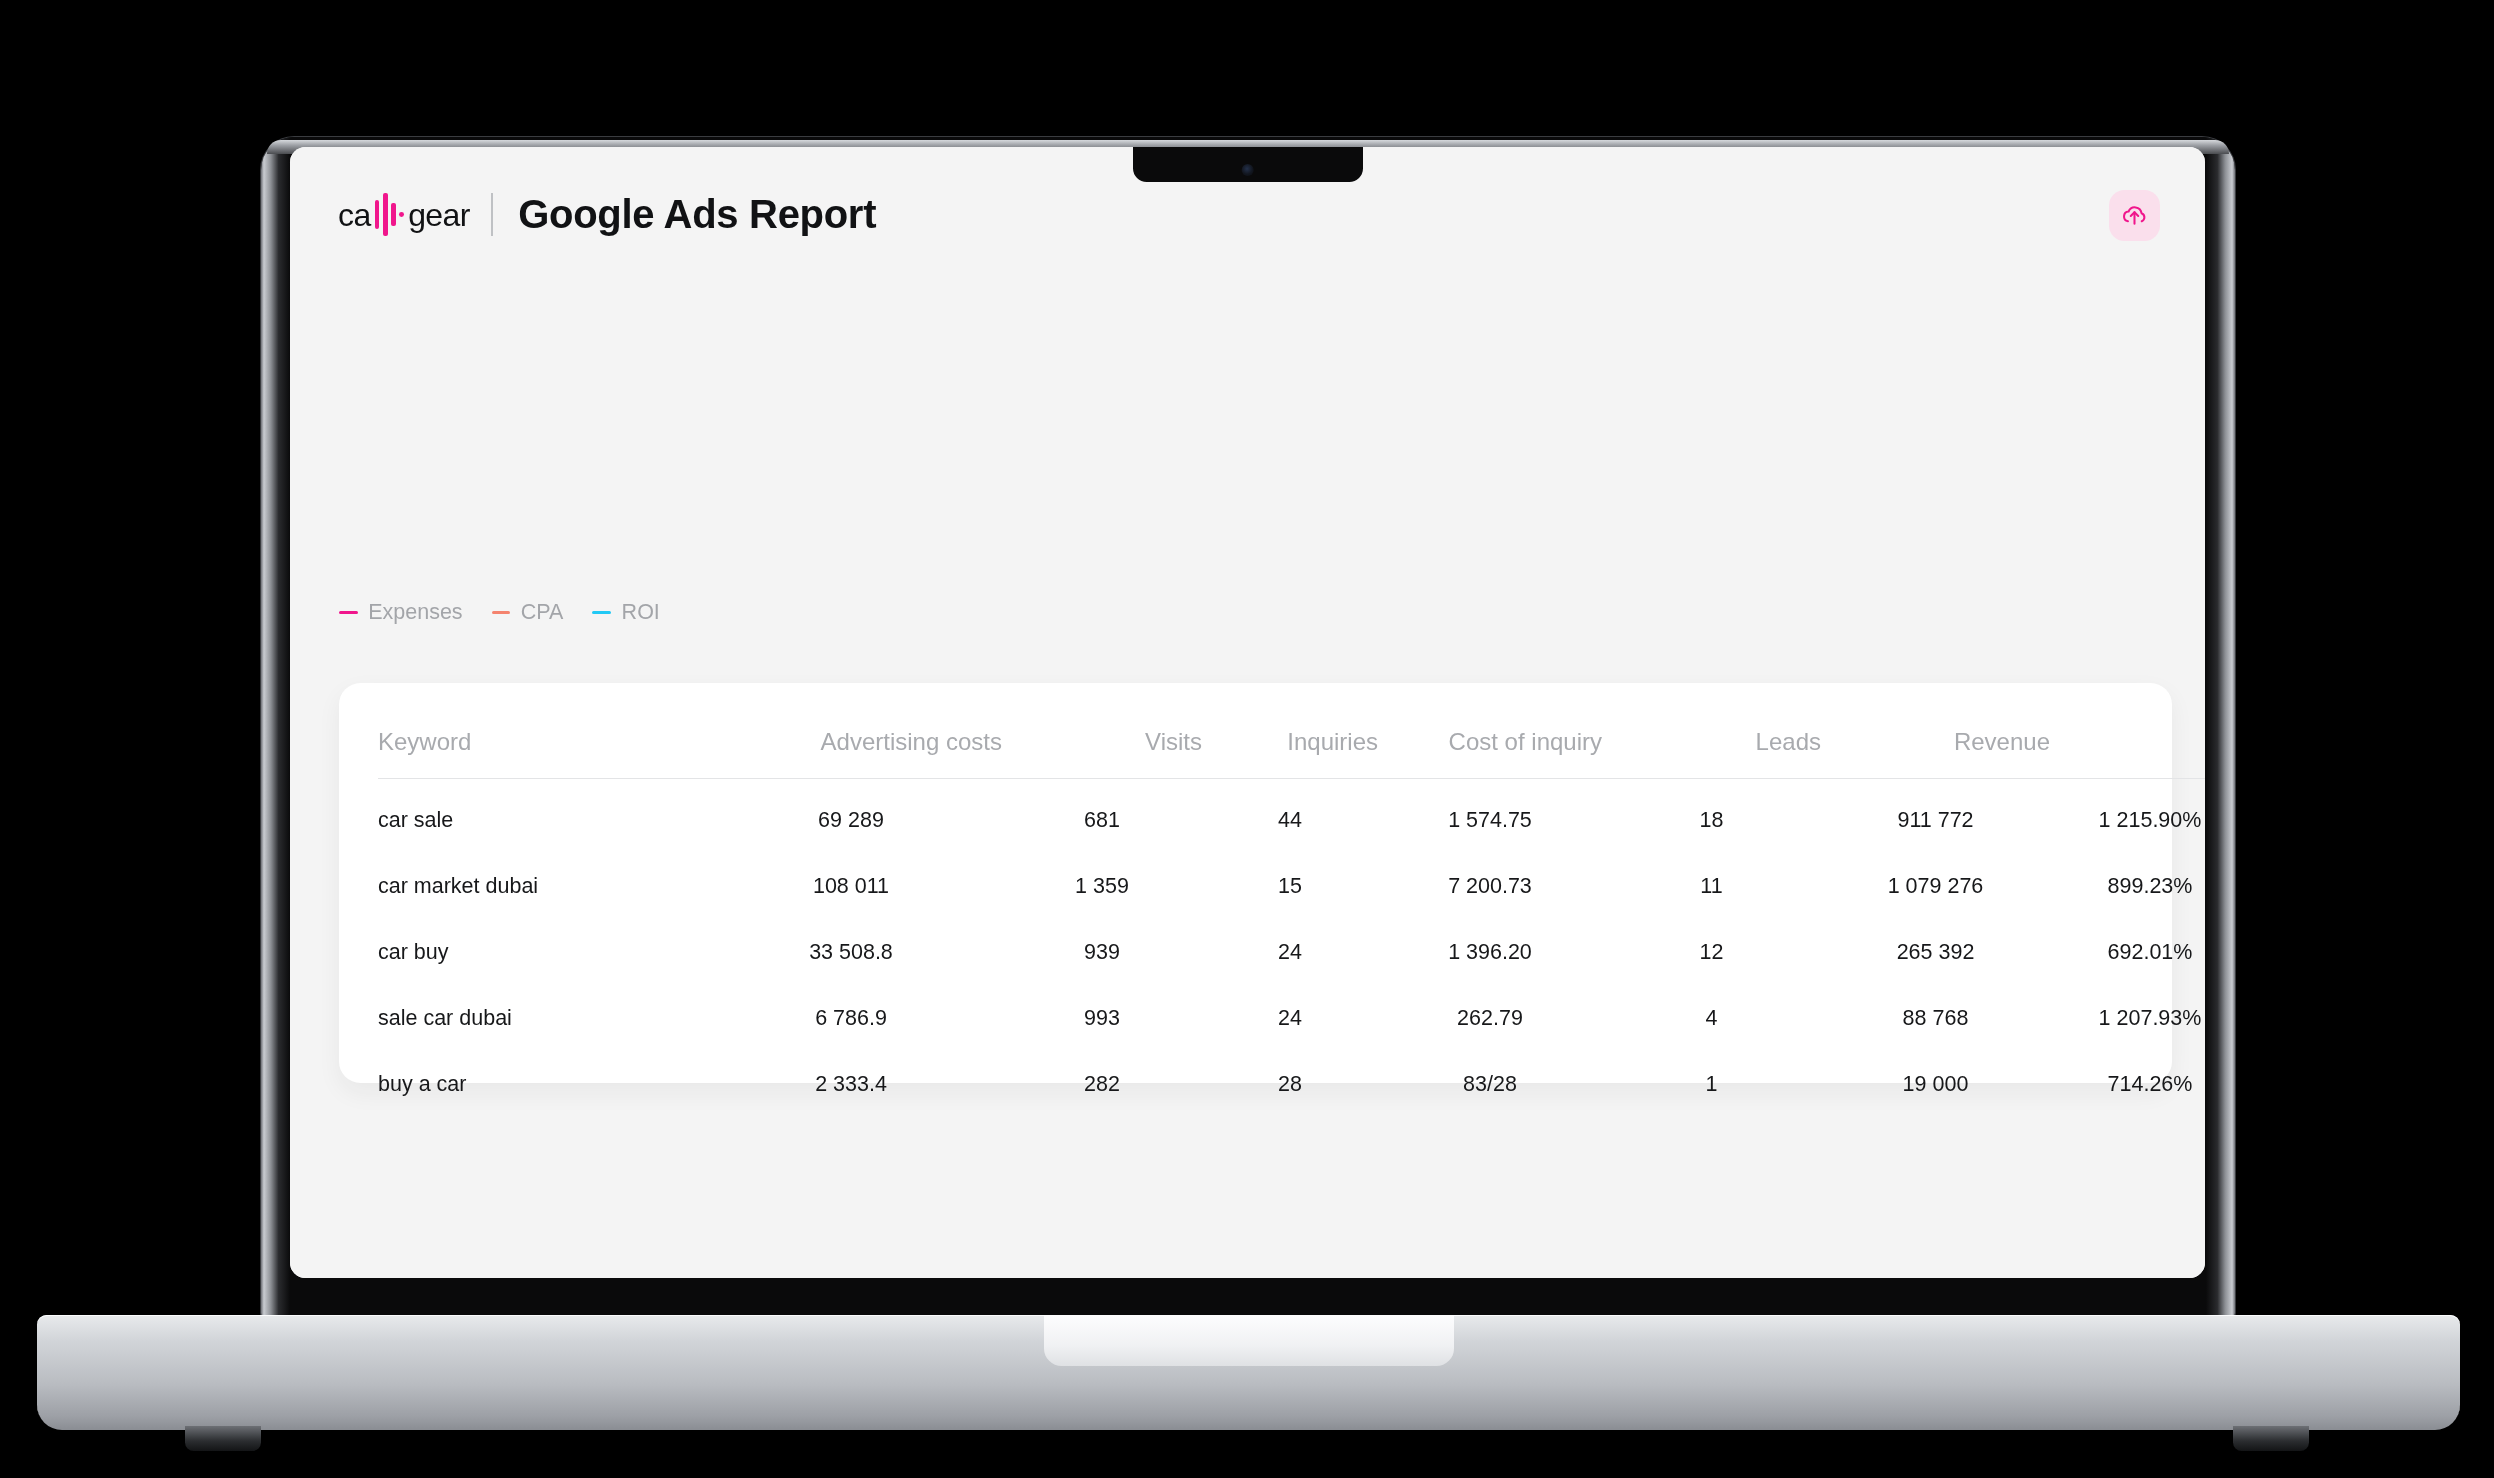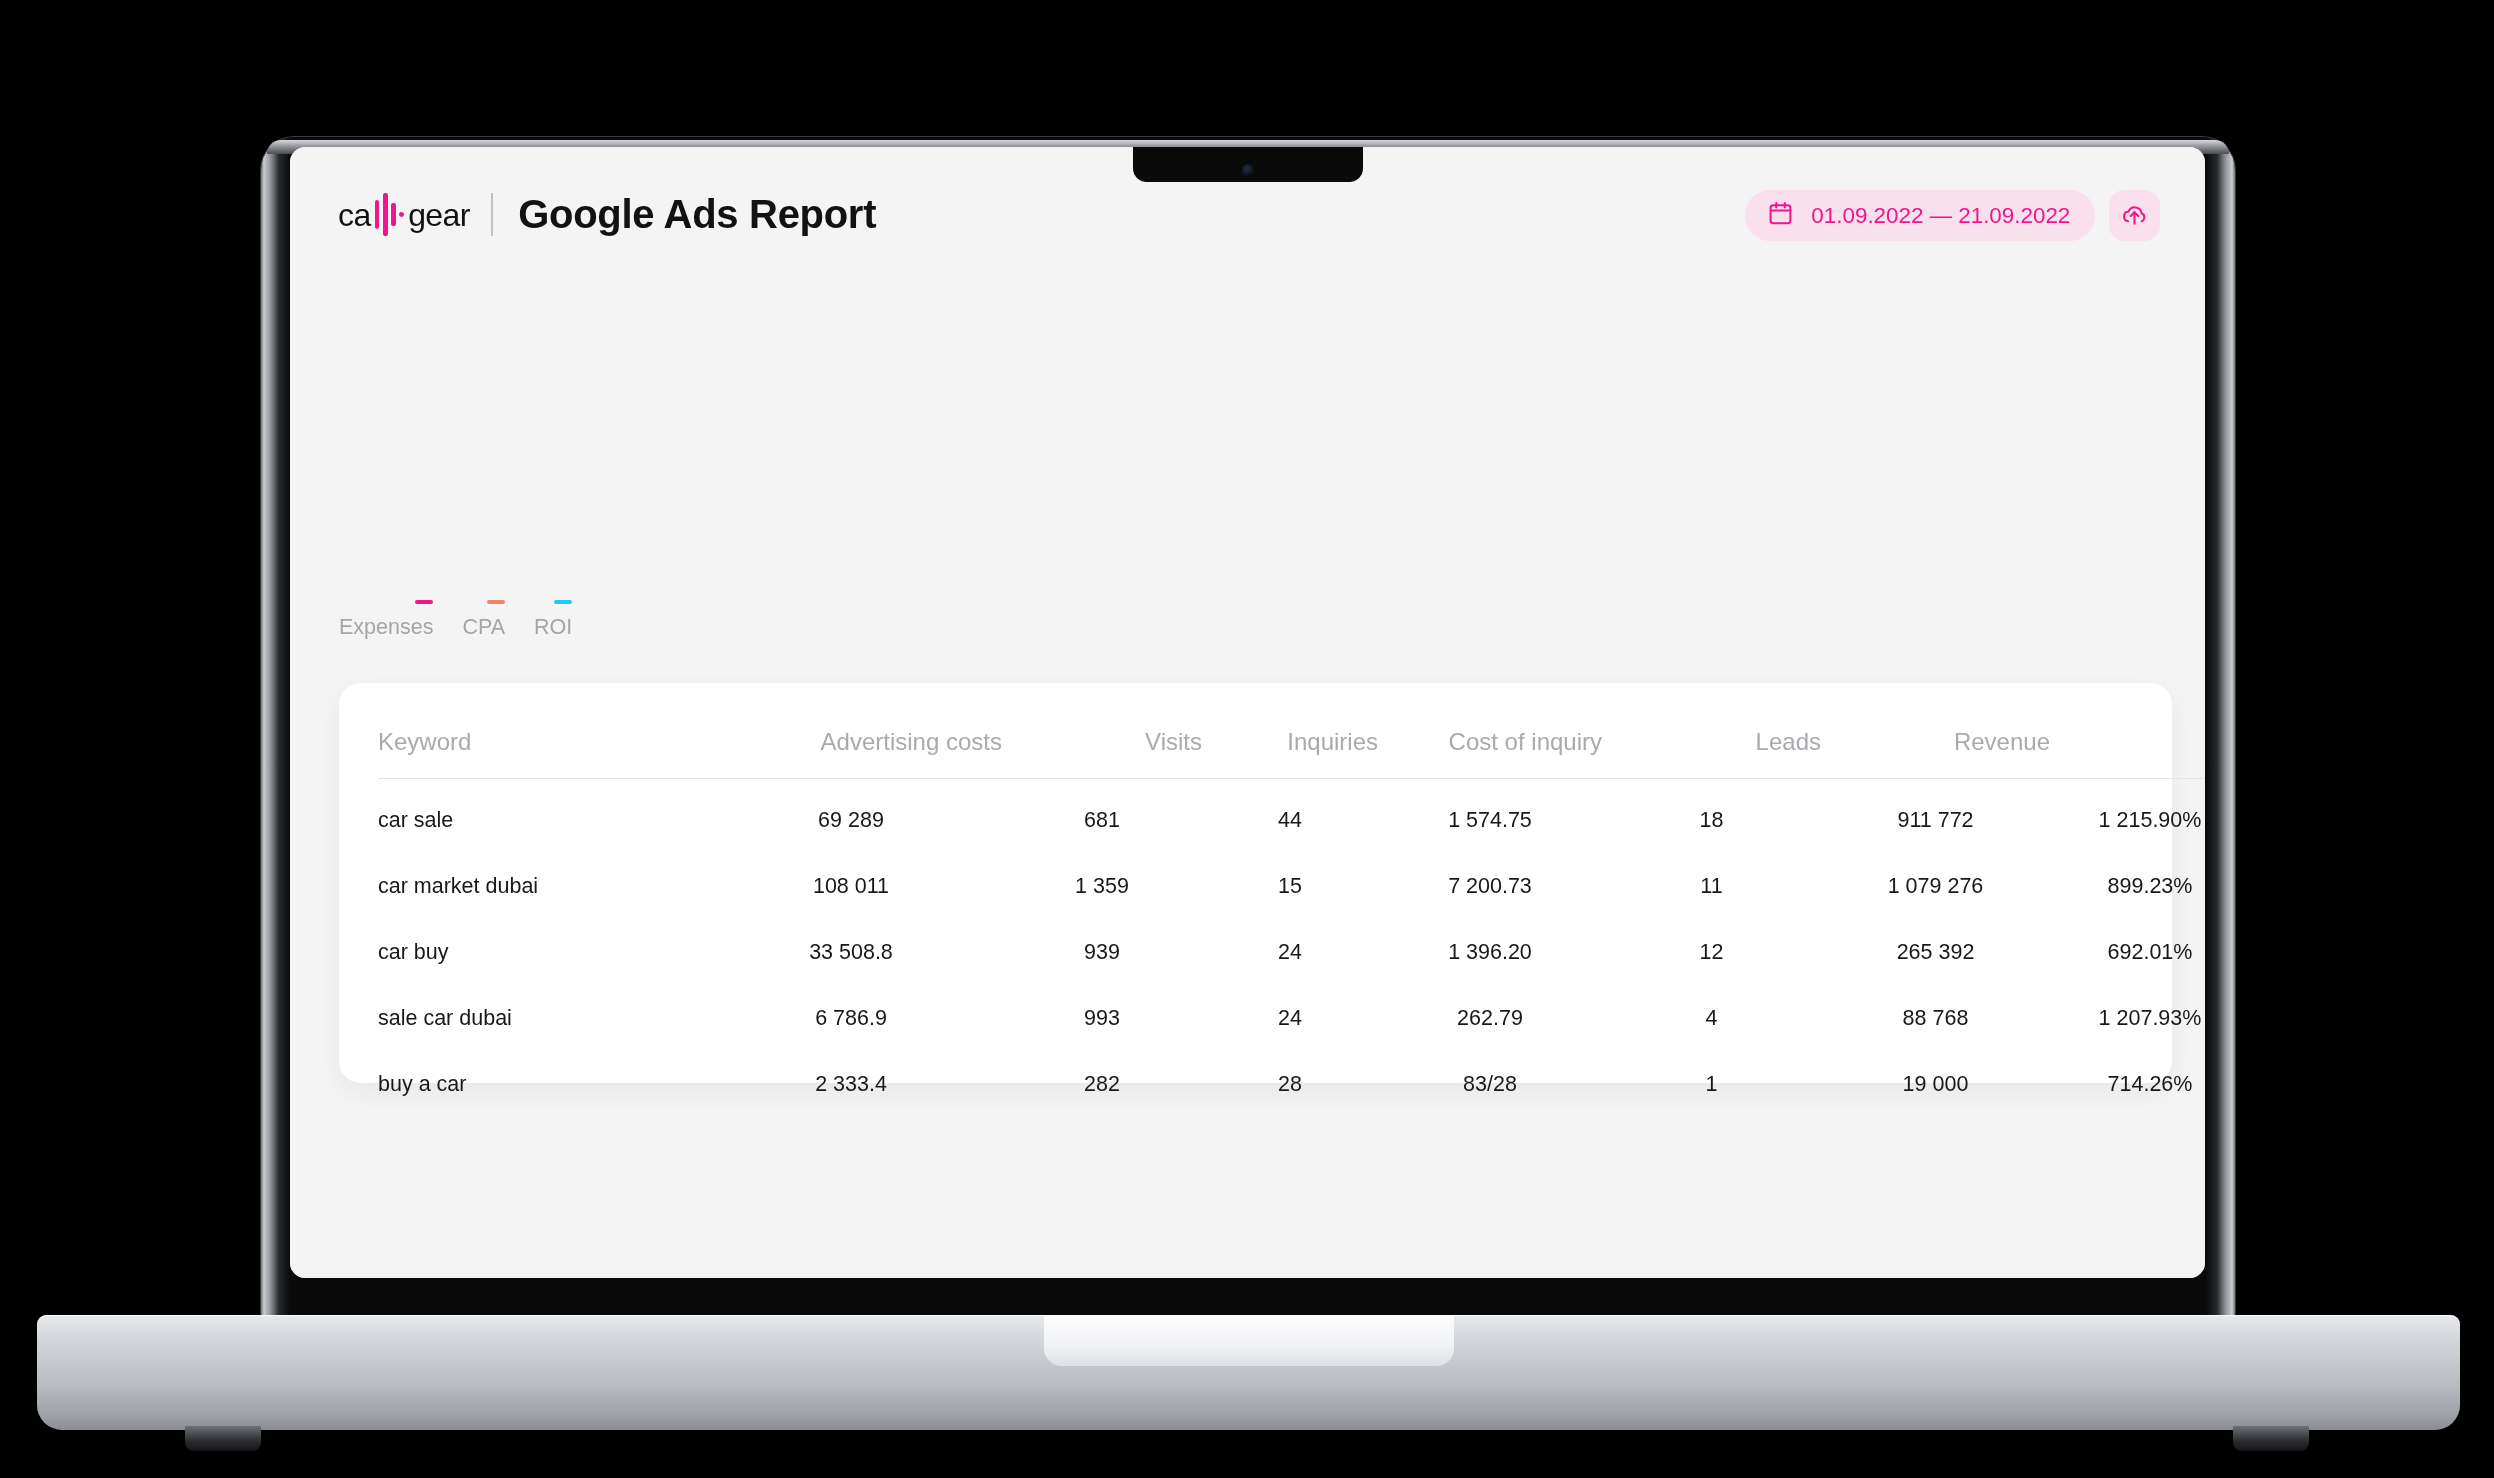--- a/index.html
+++ b/index.html
@@ -138,21 +138,21 @@
   #subheader {
     position: absolute; left: 49px; right: 45px; top: 453px;
     display: flex; align-items: center; justify-content: space-between;
   }
   #breadcrumb { font-size: 21.5px; color: #2b2d30; white-space: nowrap; }
   #breadcrumb .crumb-link { color: #f0168c; cursor: pointer; }
   #breadcrumb .crumb-sep { color: #2b2d30; margin: 0 2px; }
   #breadcrumb .crumb-current { color: #2b2d30; }
 
   #chart-legend { display: flex; align-items: center; gap: 29px; }
-  .legend-item { display: flex; align-items: flex-end; gap: 10.7px; cursor: pointer; flex-direction: column; }
+  .legend-item { display: flex; align-items: center; gap: 10.7px; cursor: pointer; }
   .legend-dash { display: block; width: 18.5px; height: 3.9px; border-radius: 2px; }
   .legend-label { font-size: 21.5px; color: #a3a5a9; }
 
   #report-card {
     position: absolute;
     left: 49px; top: 536px;
     width: 1833px; height: 400px;
     background: #fff;
     border-radius: 21.5px;
     box-shadow: 0 9.8px 25px rgba(30,32,36,0.055);
@@ -206,31 +206,20 @@
                 <i></i>
                 <i></i>
             </span>
             <span class="logo-text">gear</span>
           </div>
           <div id="header-divider"></div>
           <div id="report-title">Google Ads Report</div>
         </div>
 
         <div id="header-actions">
-          <div id="date-range-picker">
-            <span>
-              <svg width="27" height="27" viewBox="0 0 24 24" fill="none" stroke="#f0168c" stroke-width="1.8" stroke-linecap="round">
-                <rect x="3.2" y="4.6" width="17.6" height="16" rx="2.4"></rect>
-                <line x1="3.2" y1="9.4" x2="20.8" y2="9.4"></line>
-                <line x1="8.2" y1="2.6" x2="8.2" y2="6.6"></line>
-                <line x1="15.8" y1="2.6" x2="15.8" y2="6.6"></line>
-              </svg>
-            </span>
-            <span id="date-range-text">01.09.2022 — 21.09.2022</span>
-          </div>
           <button id="export-button">
             <span>
               <svg width="29" height="29" viewBox="0 0 24 24" fill="none" stroke="#f0168c" stroke-width="1.7" stroke-linecap="round" stroke-linejoin="round">
                 <path d="M6.6 17.6a4.1 4.1 0 0 1 .5-8.1 5.6 5.6 0 0 1 10.7 1.4 3.6 3.6 0 0 1 .2 6.7"></path>
                 <line x1="12" y1="19.6" x2="12" y2="10.2"></line>
                 <polyline points="8.9,13.2 12,10.1 15.1,13.2"></polyline>
               </svg>
             </span>
           </button>
         </div>

